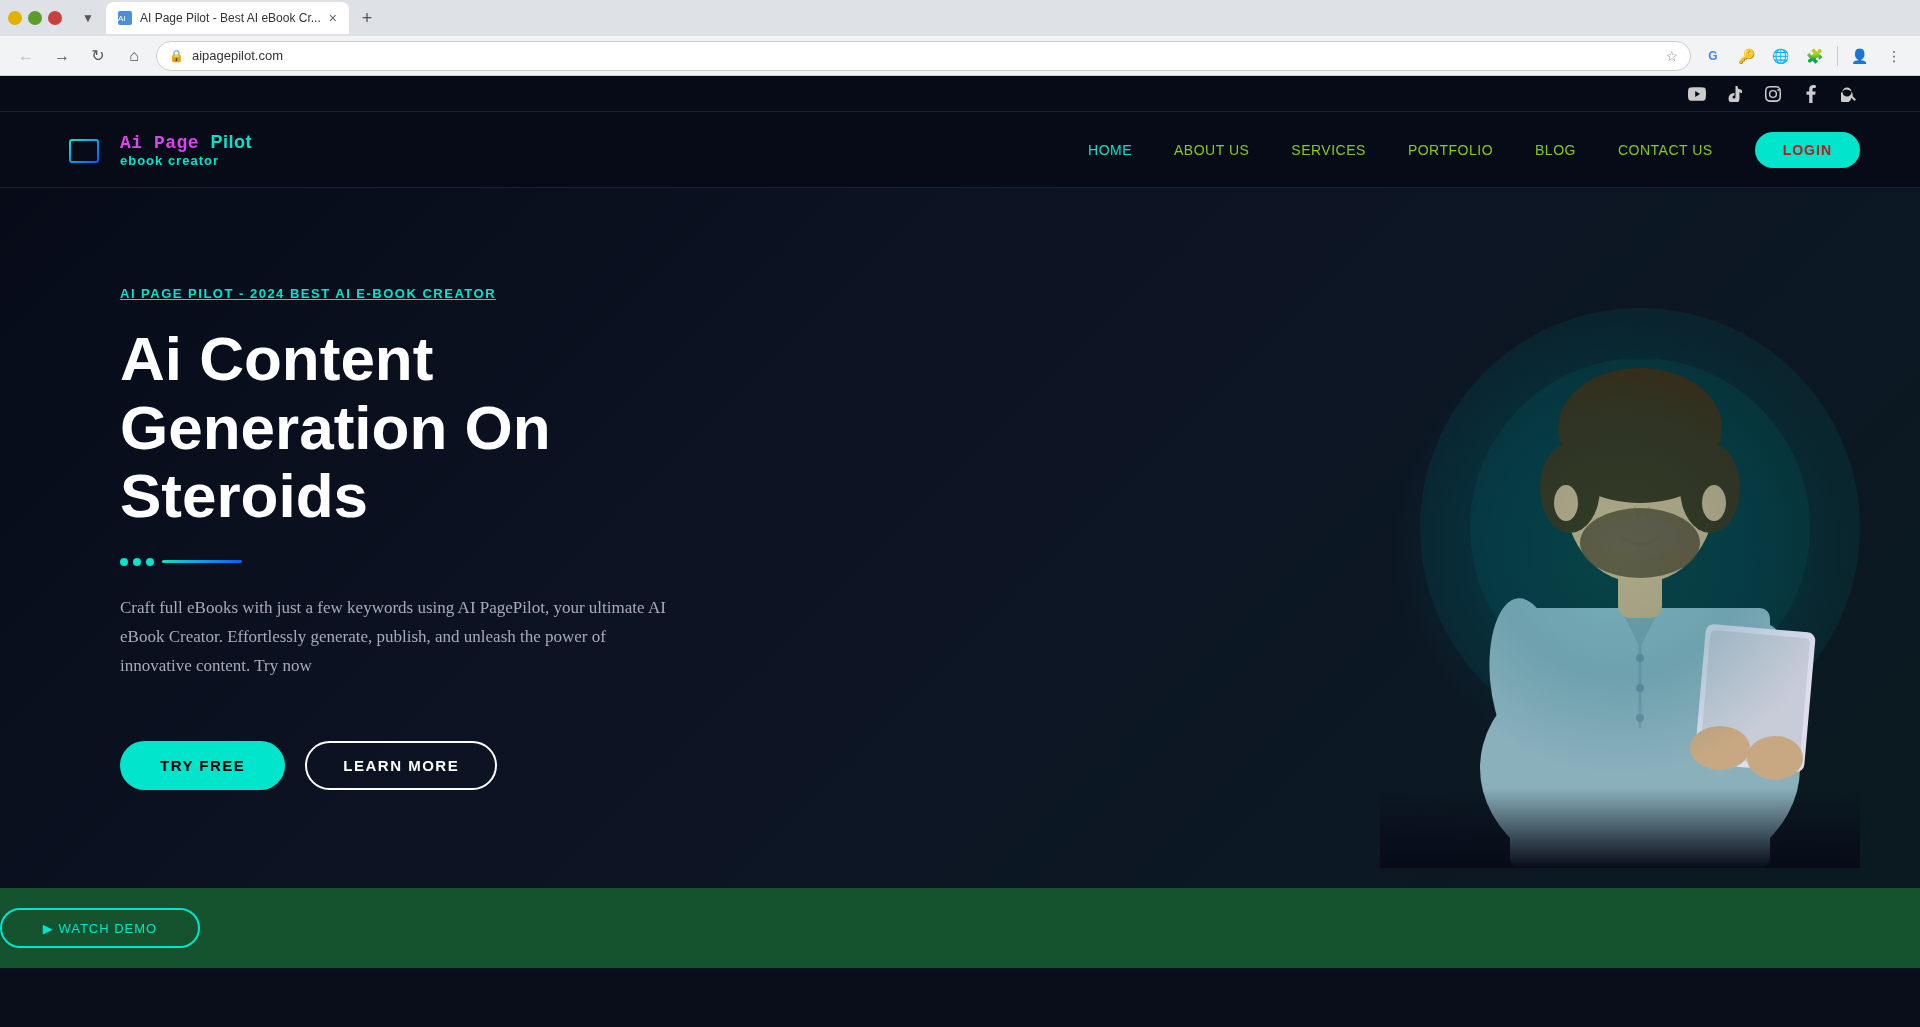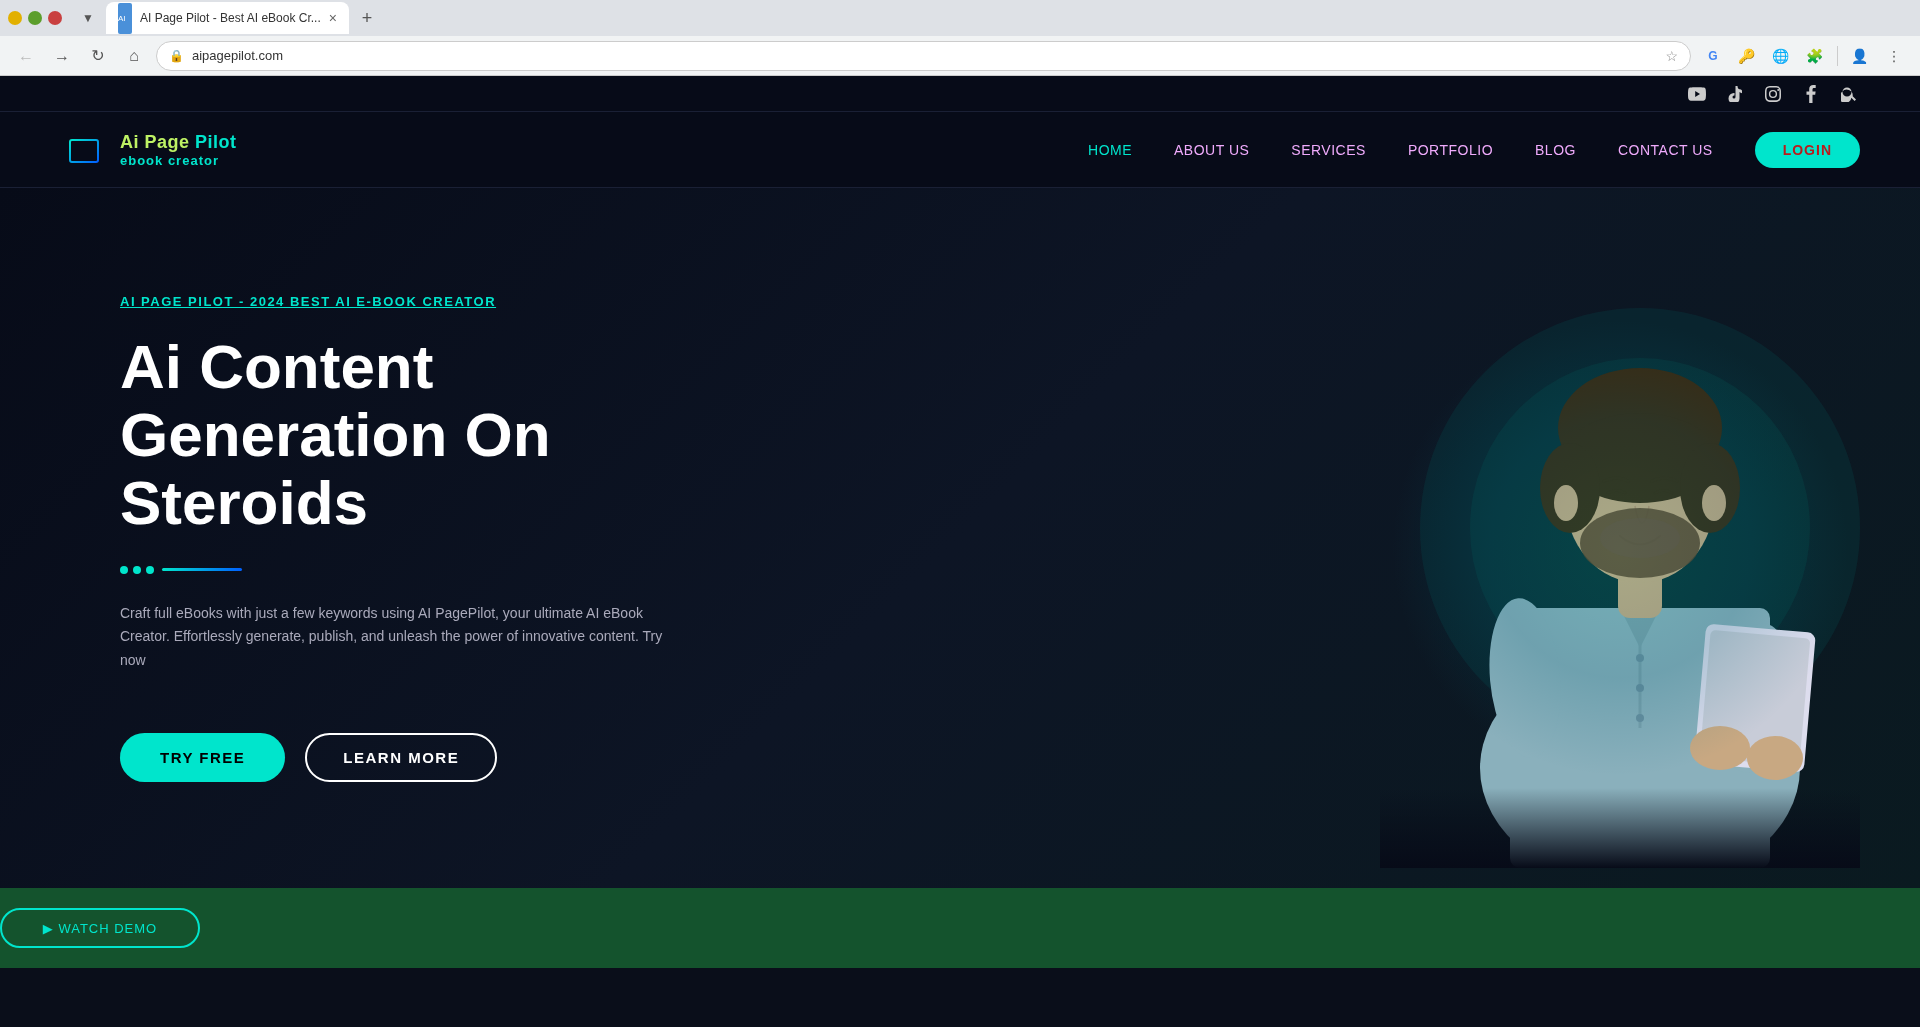--- a/index.html
+++ b/index.html
@@ -46,21 +46,21 @@
       display: flex;
       align-items: center;
       padding: 0 12px;
       gap: 8px;
       font-size: 12px;
       color: #333;
       min-width: 200px;
       max-width: 280px;
     }
     .browser-tab .tab-favicon {
-      width: 14px; height: 31px;
+      width: 14px; height: 14px;
       background: #4a90d9;
       border-radius: 2px;
       display: flex; align-items: center; justify-content: flex-start;
       font-size: 8px; color: #fff;
     }
     .browser-tab .tab-title {
       flex: 1;
       white-space: nowrap;
       overflow: hidden;
       text-overflow: ellipsis;
@@ -149,21 +149,21 @@
     .logo-name span { color: #00e5cc; }
     .logo-subtitle {
       font-size: 13px; color: #00e5cc; letter-spacing: 1px;
       text-transform: lowercase;
       font-weight: bold;
     }
     .site-nav {
       display: flex; align-items: center; gap: 42px;
     }
     .nav-link {
-      color: #f0abfc; text-decoration: none; font-size: 14px;
+      color: #84cc16; text-decoration: none; font-size: 14px;
       font-weight: 500; cursor: pointer; letter-spacing: 0.5px;
       text-transform: uppercase;
     }
     .nav-link.active { color: #00e5cc; }
     .login-btn {
       background: #00e5cc;
       color: #b91c1c;
       border: none; border-radius: 24px;
       padding: 10px 28px;
       font-size: 14px; font-weight: bold;
@@ -230,23 +230,24 @@
       width: 8px; height: 8px;
       border-radius: 50%;
       background: #00e5cc;
     }
     .hero-line {
       width: 80px; height: 3px;
       background: linear-gradient(to right, #00e5cc, #0060ff);
       border-radius: 2px;
     }
     .hero-description {
-      color: #aab; font-size: 14px; line-height: 1.7;
+      color: #aab; font-size: 17px; line-height: 1.7;
       margin-bottom: 60px;
       max-width: 560px;
+      font-family: Liberation Serif, serif;
     }
     .hero-buttons {
       display: flex; gap: 20px; align-items: flex-start;
     }
     .btn-try-free {
       background: #00e5cc;
       color: #000;
       border: none; border-radius: 30px;
       padding: 16px 40px;
       font-size: 15px; font-weight: bold;
@@ -390,21 +391,21 @@
         <line x1="24" y1="15" x2="24" y2="37" stroke="url(#logoGrad)" stroke-width="1.5"></line>
 
         <line x1="14" y1="22" x2="21" y2="22" stroke="url(#logoGrad)" stroke-width="1.5"></line>
         <line x1="14" y1="26" x2="21" y2="26" stroke="url(#logoGrad)" stroke-width="1.5"></line>
         <line x1="14" y1="30" x2="21" y2="30" stroke="url(#logoGrad)" stroke-width="1.5"></line>
 
         <line x1="8" y1="40" x2="38" y2="40" stroke="url(#logoGrad)" stroke-width="2" stroke-linecap="round"></line>
       </svg>
       <div class="logo-text">
         <span class="logo-name">
-          <span style="color:#bef264;">Ai Page </span><span style="color:#00e5cc;">Pilot</span>
+          <span style="color:#d946ef;font-family:Liberation Mono, monospace;">Ai Page </span><span style="color:#00e5cc;">Pilot</span>
         </span>
         <span class="logo-subtitle">eBook Creator</span>
       </div>
     </div>
 
     <nav class="site-nav">
       <a class="nav-link active" href="#">HOME</a>
       <a class="nav-link" href="#">ABOUT US</a>
       <a class="nav-link" href="#">SERVICES</a>
       <a class="nav-link" href="#">PORTFOLIO</a>

